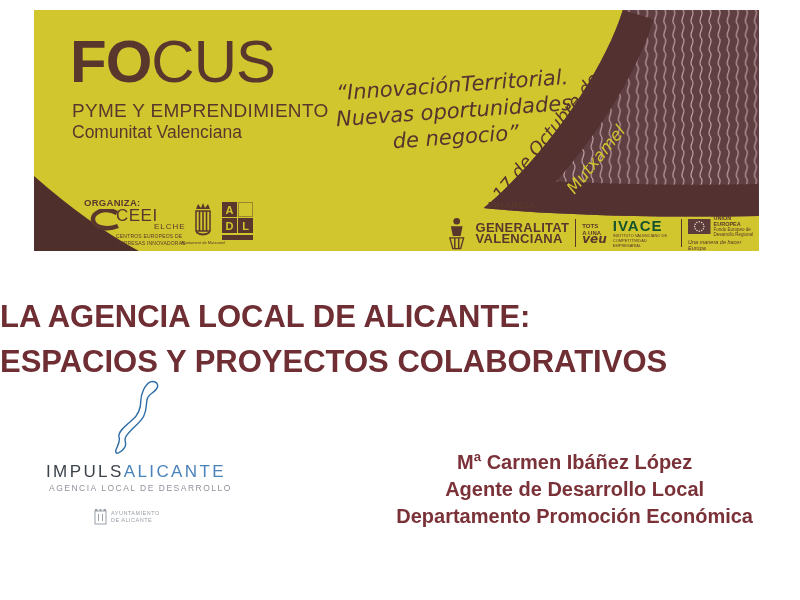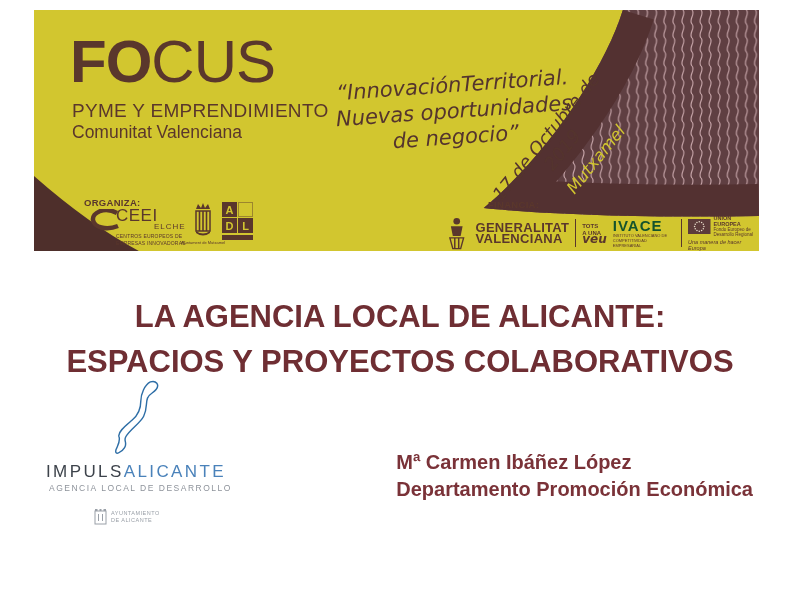--- a/index.html
+++ b/index.html
@@ -58,23 +58,23 @@
   .tots .veu{font-family:"DejaVu Sans",sans-serif;font-style:italic;font-size:12px;font-weight:bold;}
   .ivace-name{font-size:15px;font-weight:bold;color:#14532d;letter-spacing:1px;}
   .ivace-sub{font-size:4px;line-height:4.8px;color:#5a372c;}
   .eu{display:flex;flex-direction:column;gap:2px;}
   .eu-top{display:flex;gap:3px;align-items:center;}
   .eu-name{font-size:5.5px;font-weight:bold;color:#5a372c;line-height:6px;}
   .eu-sub{font-size:4.5px;color:#5a372c;line-height:5px;}
   .eu-tag{font-size:5.5px;color:#5a372c;font-style:italic;}
 
   
-  .title{left:0;top:294px;width:800px;text-align:center;
+  .title{left:0;top:294px;width:800px;text-align:left;
          font-size:31px;font-weight:bold;line-height:45px;color:#6f2e33;}
-  .credits{right:47px;top:449px;text-align:left;
+  .credits{right:47px;top:449px;text-align:center;
            font-size:20px;font-weight:bold;line-height:27px;color:#7a3238;}
 
   .impuls-figure{left:100px;top:380px;}
   .impuls-name{left:46px;top:462px;font-size:17px;letter-spacing:2.4px;color:#3d434b;}
   .impuls-name .blue{color:#4a82ba;}
   .impuls-sub{left:49px;top:483px;font-size:8.5px;letter-spacing:1.5px;color:#8e939b;text-align:right;}
   .ayto{left:94px;top:508px;display:flex;gap:4px;align-items:center;}
   .ayto-text{font-size:5.5px;line-height:6.5px;color:#9aa0a8;letter-spacing:.5px;}
 </style>
 </head>
@@ -233,16 +233,17 @@
       <line x1="8.5" y1="6" x2="8.5" y2="13" stroke="#9aa0a8" stroke-width="1"></line>
     </svg>
     <div class="ayto-text">
       <div>AYUNTAMIENTO</div>
       <div>DE ALICANTE</div>
     </div>
   </div>
 
   <div class="abs credits">
     <div>Mª Carmen Ibáñez López</div>
+    <div>Agente de Desarrollo Local</div>
     <div>Departamento Promoción Económica</div>
   </div>
 
 </div>
 
 </body></html>

